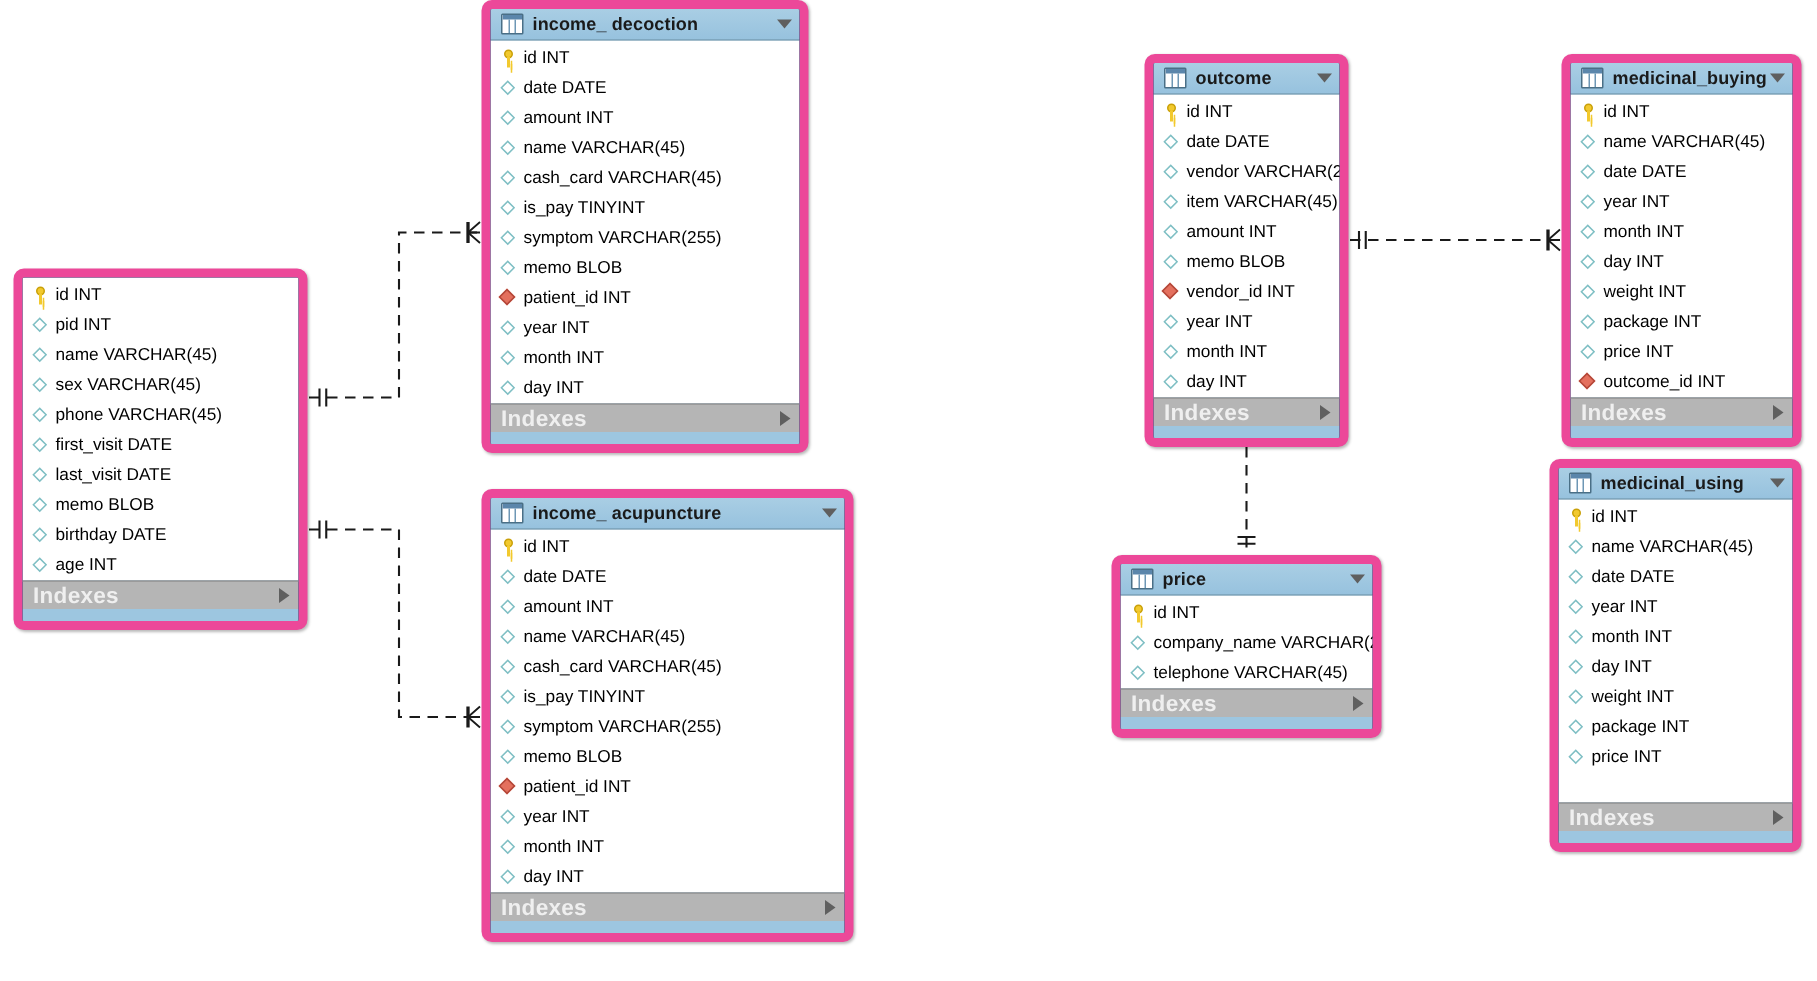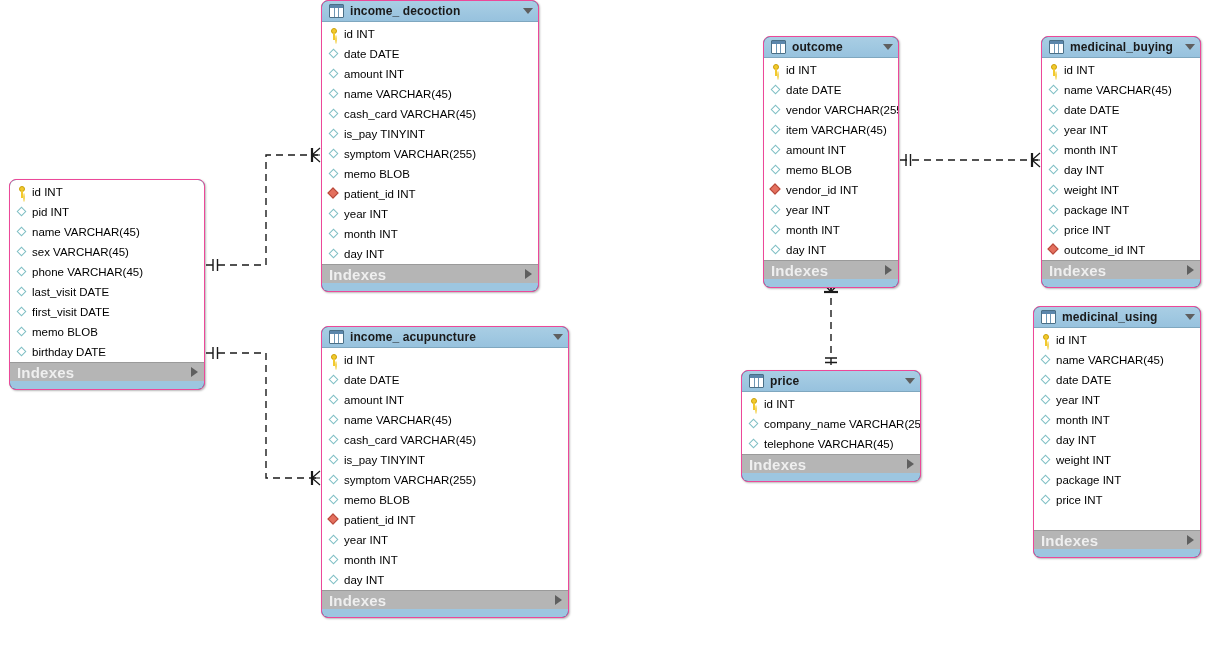--- a/index.html
+++ b/index.html
@@ -12,21 +12,21 @@
     overflow: hidden;
     font-family: "Liberation Sans", sans-serif;
   }
   #canvas { position: absolute; inset: 0; }
 
   
   .entity {
     position: absolute;
     box-sizing: border-box;
     background: #0c4a6e;
-    border: 1px solid #ec4899;
+    border: 6px solid #ec4899;
     border-radius: 7px;
     box-shadow: 1px 1px 2px rgba(0,0,0,0.28);
     overflow: hidden;
     z-index: 5;
   }
   .ent-header {
     height: 21px;
     background: #9dc6e0;
     background: linear-gradient(to bottom, #a9cee4 0%, #97c2de 100%);
     border-bottom: 1px solid #7fa7bf;
@@ -283,33 +283,37 @@
           <div class="col">
             <span class="ic ic-col"></span>
             <span>sex VARCHAR(45)</span>
           </div>
           <div class="col">
             <span class="ic ic-col"></span>
             <span>phone VARCHAR(45)</span>
           </div>
           <div class="col">
             <span class="ic ic-col"></span>
+            <span>first_visit DATE</span>
+          </div>
+          <div class="col">
+            <span class="ic ic-col"></span>
             <span>last_visit DATE</span>
           </div>
           <div class="col">
             <span class="ic ic-col"></span>
-            <span>first_visit DATE</span>
-          </div>
-          <div class="col">
-            <span class="ic ic-col"></span>
             <span>memo BLOB</span>
           </div>
           <div class="col">
             <span class="ic ic-col"></span>
             <span>birthday DATE</span>
+          </div>
+          <div class="col">
+            <span class="ic ic-col"></span>
+            <span>age INT</span>
           </div>
         </div>
         <div class="ent-indexes">
           <span class="idx-label">Indexes</span>
           <span class="idx-caret"></span>
         </div>
         <div class="ent-foot"></div>
       </div>
       <div class="entity" style="left: 321px; top: 326px; width: 248px;">
         <div class="ent-header">

